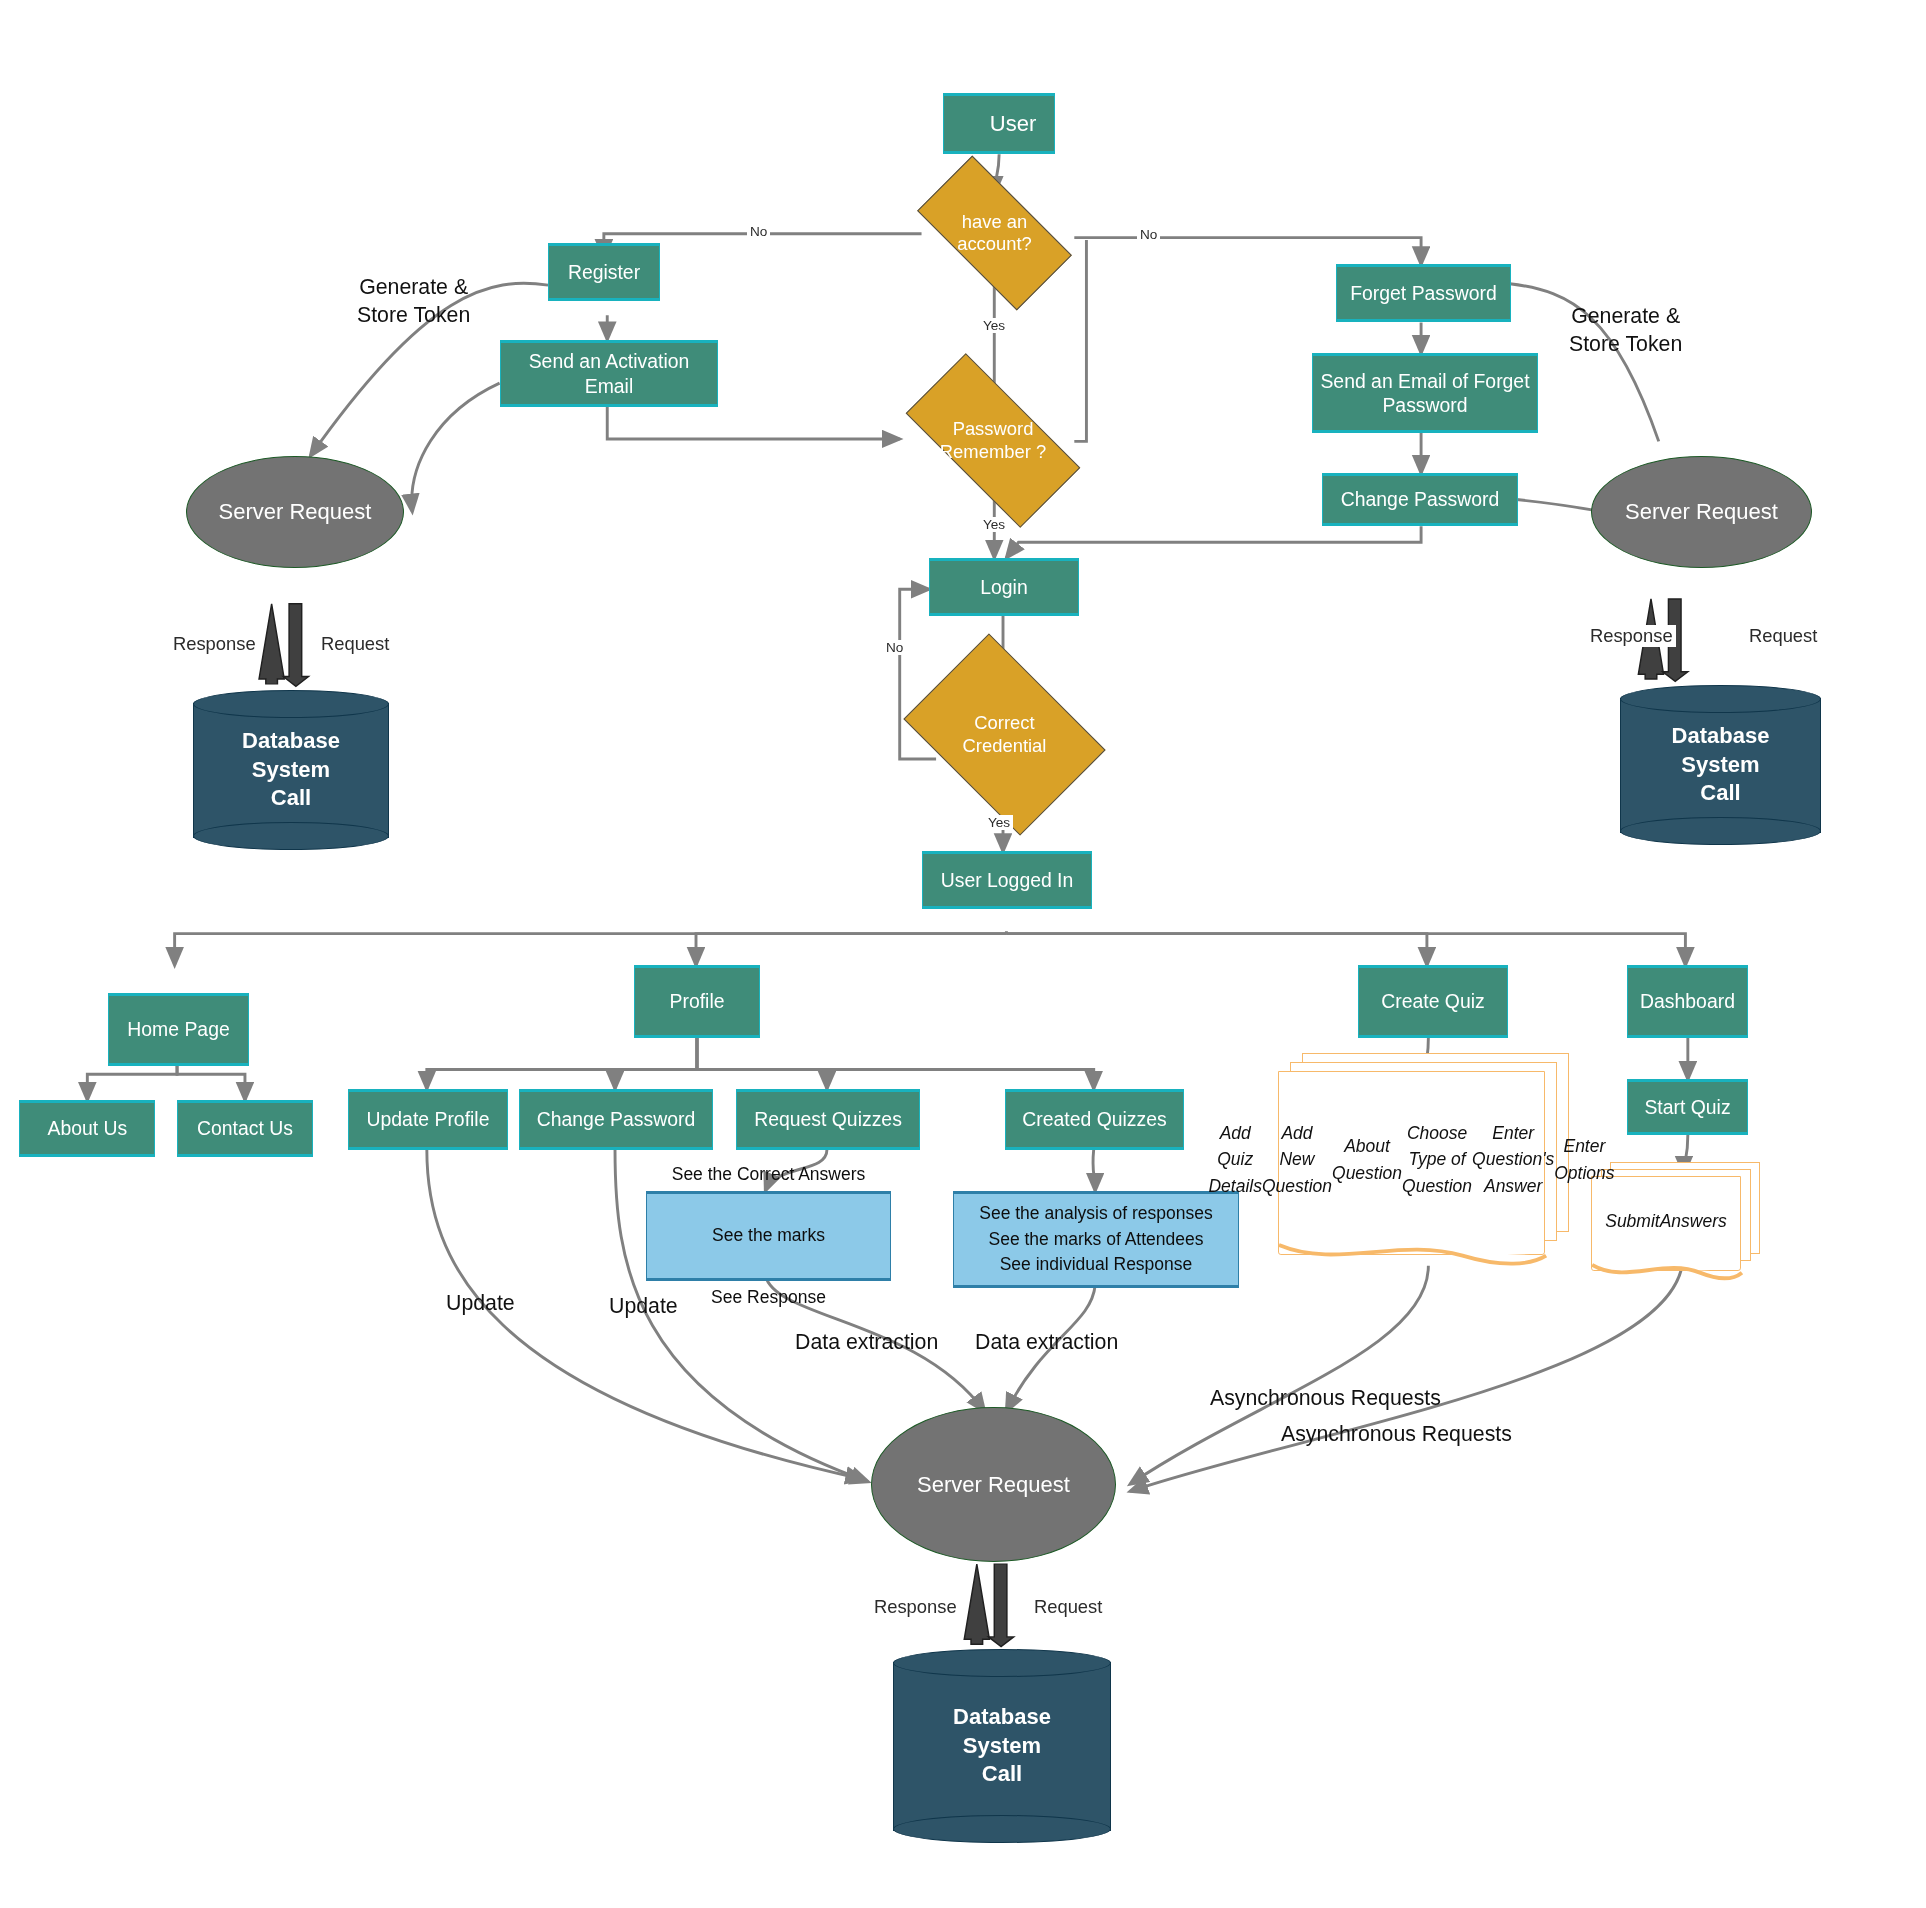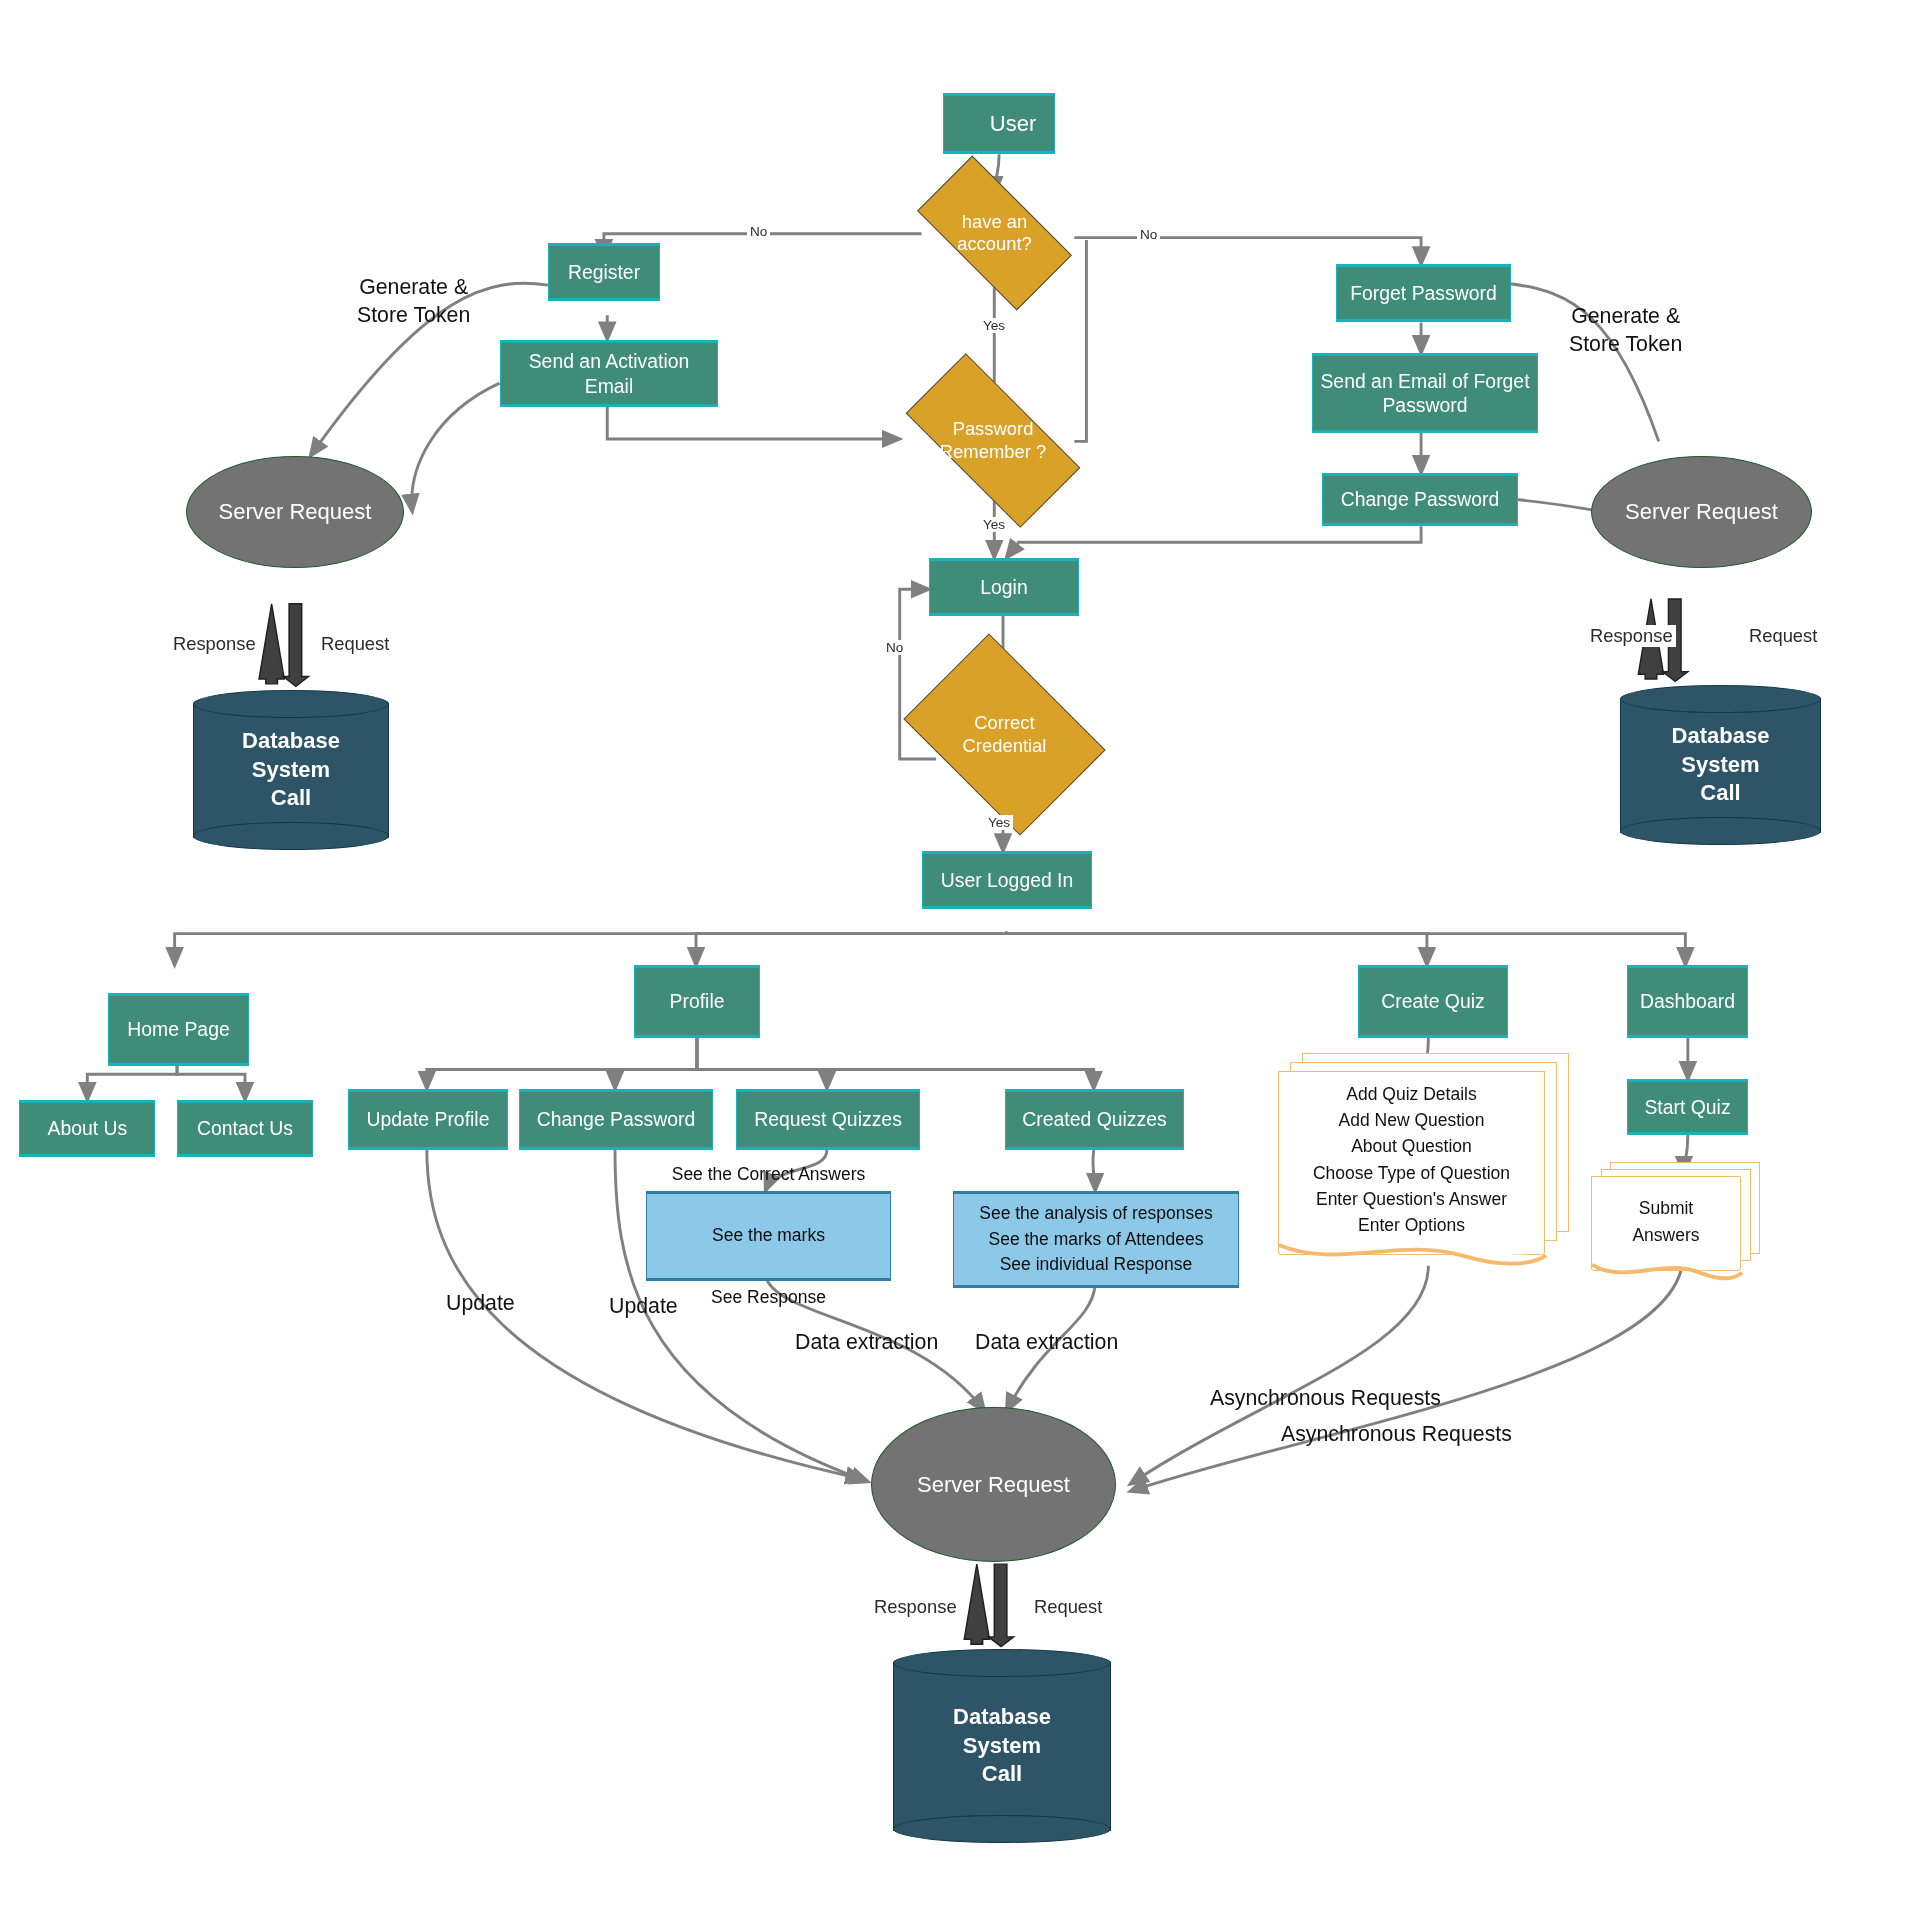--- a/index.html
+++ b/index.html
@@ -85,22 +85,22 @@
   .docstack .front{
     position:absolute;left:0;bottom:0;background:#ffffff;
     border:1.9px solid #F7B96A;box-sizing:border-box;
     border-bottom-left-radius:2.9px;border-bottom-right-radius:2.9px;
   }
   .docstack .wave{
     position:absolute;left:-1.9px;bottom:-14.6px;width:calc(100% + 3.9px);height:30px;overflow:visible;
   }
   .docstack .dtxt{
     position:absolute;left:0;top:0;width:100%;height:100%;
-    display:flex;flex-direction:column;align-items:center;justify-content:center;
-    text-align:center;color:#111;font-size:17.5px;line-height:1.5;z-index:5;
+    display:flex;flex-direction:row;align-items:center;justify-content:center;
+    text-align:center;color:#111;font-size:17.5px;line-height:1.5;z-index:5;font-style:italic;
   }
 
   .edgelabel{
     position:absolute;color:#2b2b2b;font-size:13.6px;white-space:nowrap;
     background:#ffffff;padding:0 2.9px;
   }
   .biglabel{
     position:absolute;color:#111;font-size:21.3px;line-height:1.25;white-space:nowrap;
   }
   .bigstack{

